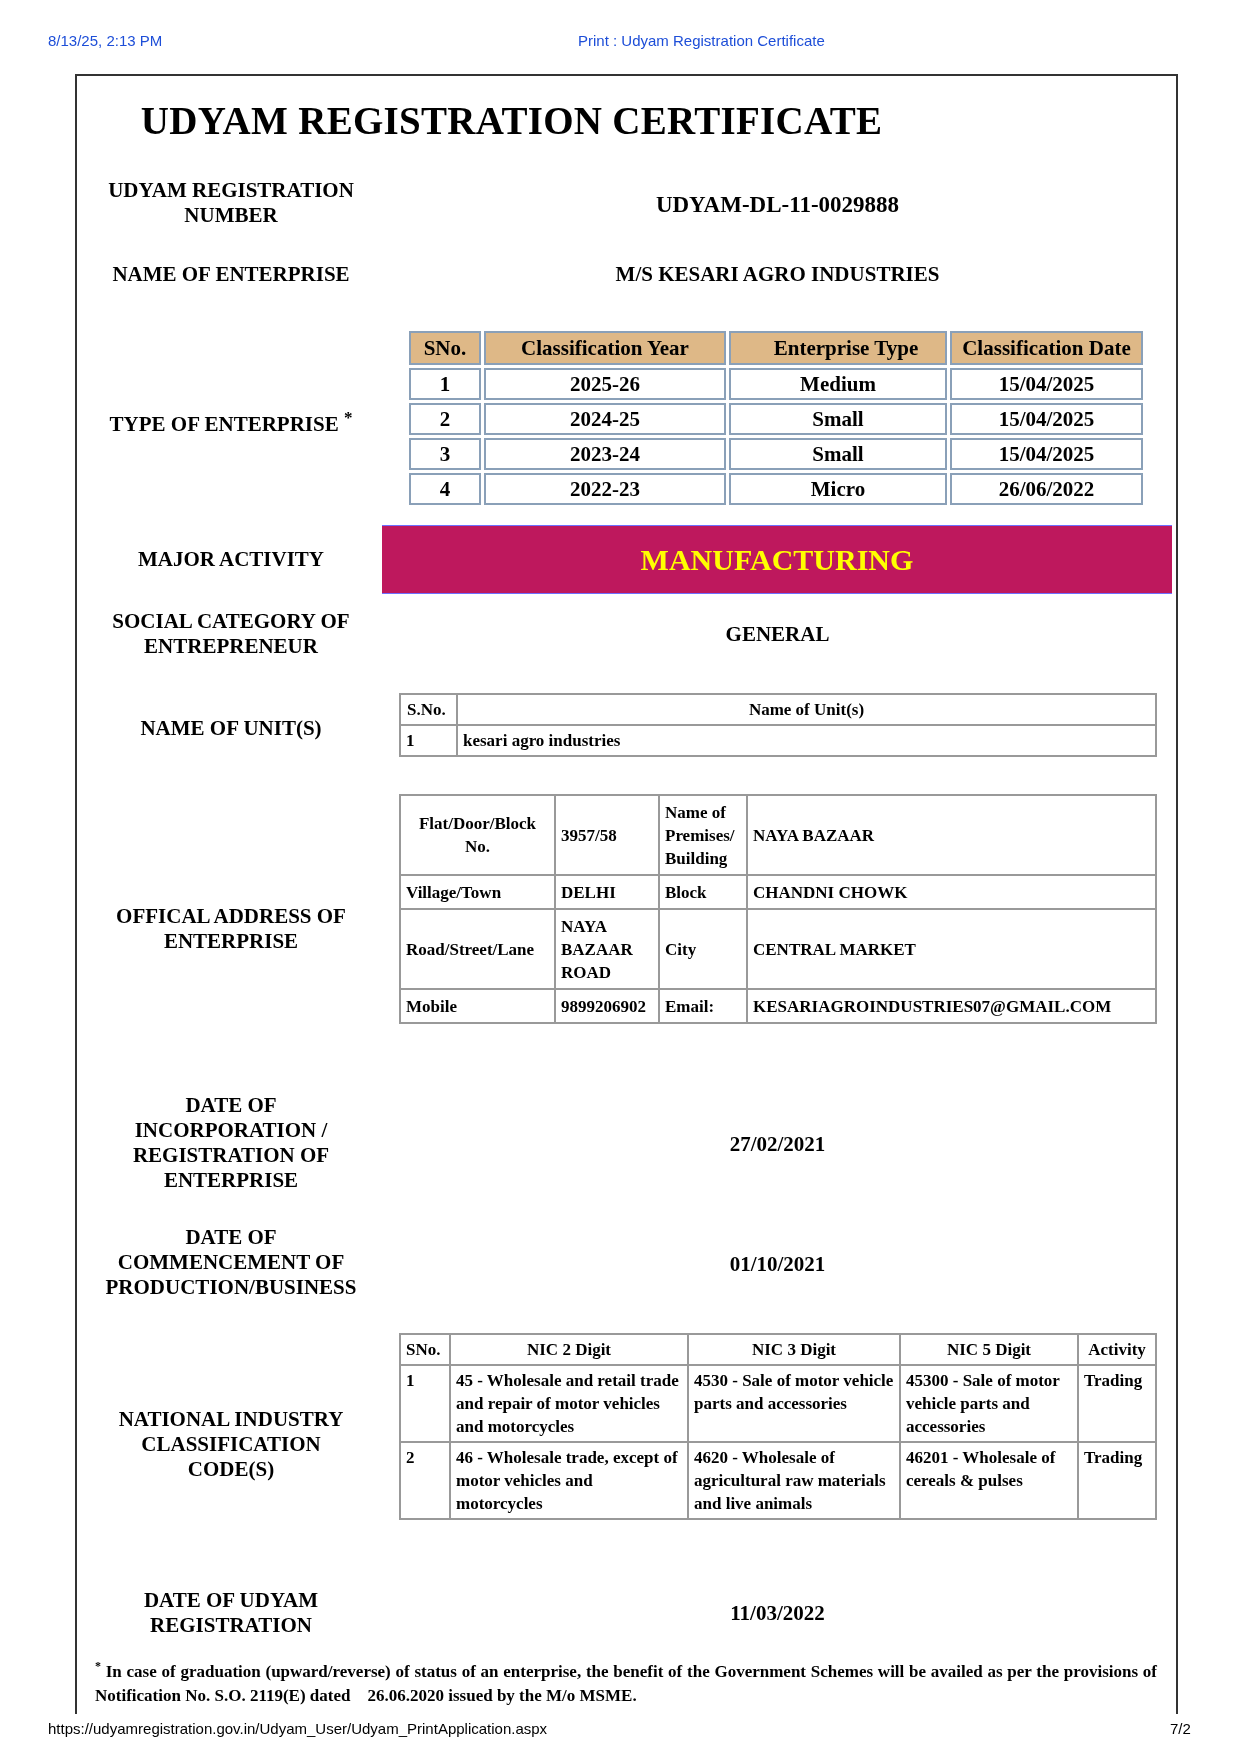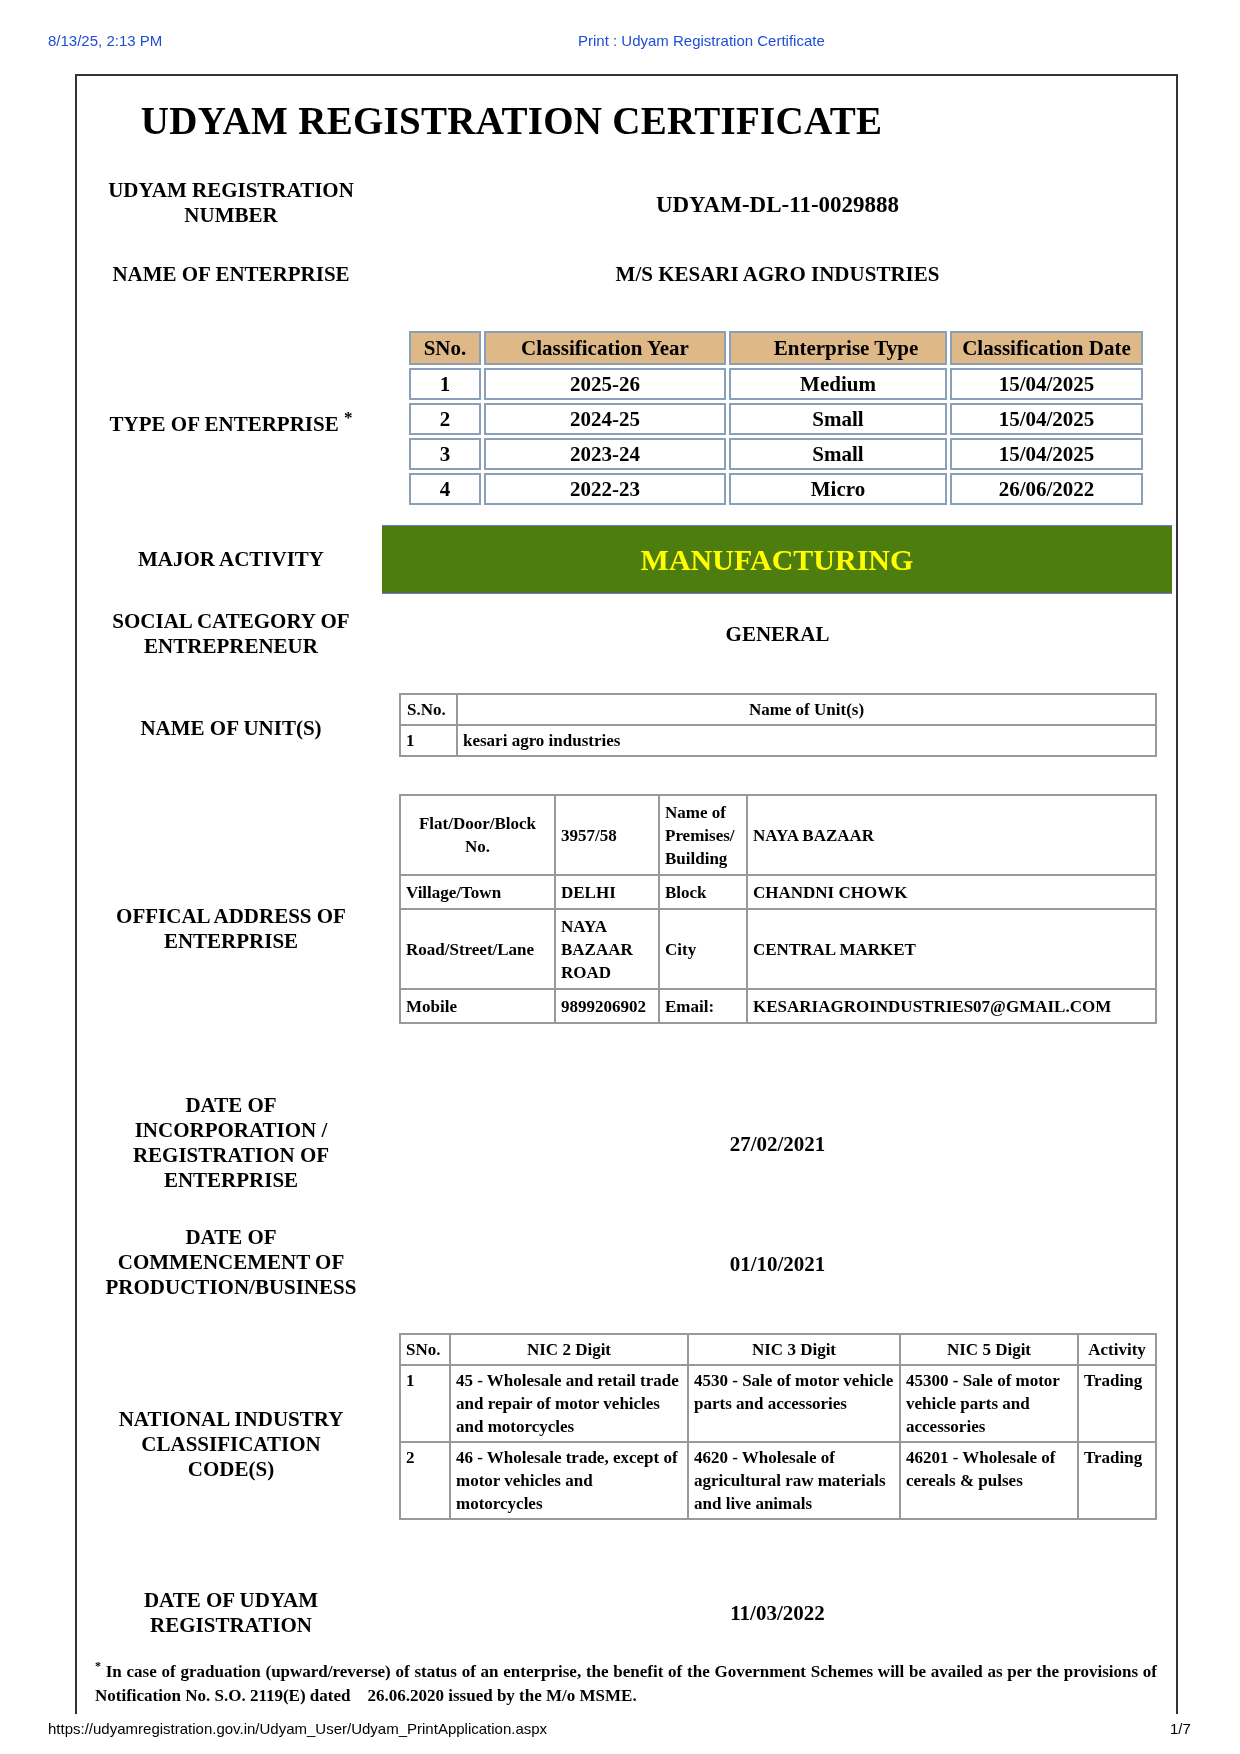--- a/index.html
+++ b/index.html
@@ -7,21 +7,21 @@
   .hdr { position:absolute; top:32px; font-family:"Liberation Sans", sans-serif; font-size:15px; color:#1d4ed8; }
   .ftr { position:absolute; top:1720px; font-family:"Liberation Sans", sans-serif; font-size:15px; color:#000; }
   .box { position:absolute; left:75px; top:74px; width:1103px; height:1640px; border-left:2px solid #333; border-right:2px solid #333; border-top:2px solid #333; box-sizing:border-box; }
   .title { position:absolute; left:75px; width:873px; top:98px; text-align:center; font-weight:bold; font-size:39px; letter-spacing:0.3px; }
   .lbl { position:absolute; left:88px; width:286px; text-align:center; font-weight:bold; font-size:21px; line-height:25px; }
   .val { position:absolute; left:383px; width:789px; text-align:center; font-weight:bold; font-size:21px; }
   table { border-collapse:separate; }
   .ctbl { position:absolute; left:406px; top:328px; width:740px; border-spacing:3px; }
   .ctbl th { background:#deb887; border:2px solid #8aa0b8; font-size:21px; padding:2px 4px; height:26px; text-align:center; }
   .ctbl td { border:2px solid #8aa0b8; font-size:21px; font-weight:bold; text-align:center; height:26px; padding:1px 4px; background:#fff; }
-  .banner { position:absolute; left:382px; top:525px; width:790px; height:67px; background:#4d7c0f; border-top:1px solid #6f6fff; border-bottom:1px solid #6f6fff; display:flex; align-items:center; justify-content:center; }
+  .banner { position:absolute; left:382px; top:525px; width:790px; height:67px; background:#be185d; border-top:1px solid #6f6fff; border-bottom:1px solid #6f6fff; display:flex; align-items:center; justify-content:center; }
   .banner span { color:#ffff00; font-weight:bold; font-size:30px; }
   .gt { position:absolute; border-collapse:collapse; border:2px solid #999; }
   .gt th, .gt td { border:2px solid #999; font-size:17px; font-weight:bold; padding:3px 5px; vertical-align:middle; text-align:left; line-height:23px; }
   .gt th { text-align:center; }
   .utbl { left:399px; top:693px; width:758px; }
   .atbl { left:399px; top:794px; width:758px; }
   .ntbl { left:399px; top:1333px; width:758px; }
   .ntbl td { vertical-align:top; }
   .note { position:absolute; left:95px; width:1062px; top:1654px; font-weight:bold; font-size:17px; line-height:24px; text-align:justify; }
   .note sup { font-size:12px; }
@@ -195,13 +195,13 @@
   <div>REGISTRATION</div>
 </div>
 <div class="val" style="top:1601px;">11/03/2022</div>
 
 <div class="note">
   <sup>*</sup>
   <span style="white-space:pre-wrap;">In case of graduation (upward/reverse) of status of an enterprise, the benefit of the Government Schemes will be availed as per the provisions of Notification No. S.O. 2119(E) dated    26.06.2020 issued by the M/o MSME.</span>
 </div>
 
 <div class="ftr" style="left:48px;">https://udyamregistration.gov.in/Udyam_User/Udyam_PrintApplication.aspx</div>
-<div class="ftr" style="left:1170px;">1/7</div>
+<div class="ftr" style="left:1170px;">7/2</div>
 
 </body></html>

